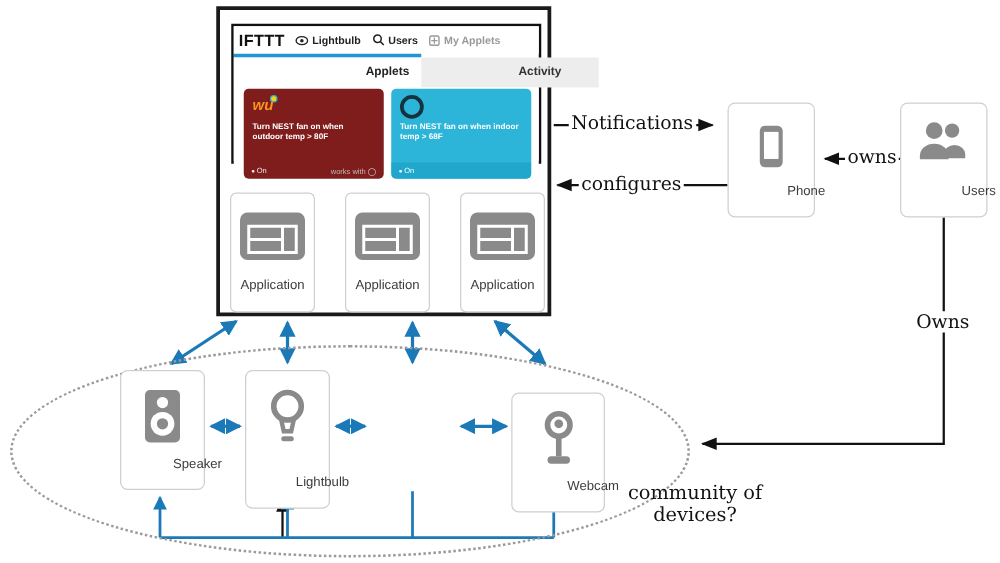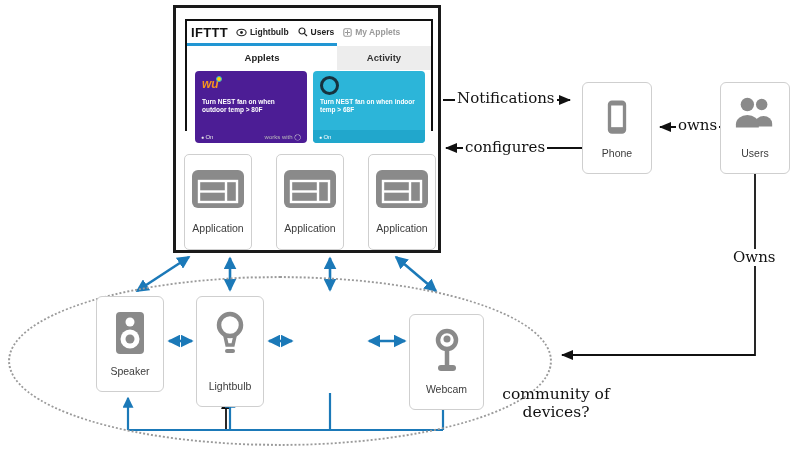--- a/index.html
+++ b/index.html
@@ -13,47 +13,47 @@
 
   
   .app{position:absolute;left:9px;top:11px;width:248px;height:112px;
        border:2px solid #101010;background:#fff;box-sizing:border-box;z-index:3;}
   .nav{display:flex;align-items:center;height:22px;padding:0 4px;background:#fff;}
   .logo{font-size:13px;font-weight:900;color:#111;letter-spacing:.3px;margin-right:8px;}
   .nav-item{display:flex;align-items:center;gap:3px;margin-right:9px;font-size:8.5px;font-weight:bold;color:#222;}
   .nav-item.muted{color:#999;}
   .tabs{position:relative;height:27px;}
   .tab-indicator{position:absolute;left:0;top:0;width:150px;height:3px;background:#2196d3;}
-  .tab{position:absolute;top:3px;height:24px;line-height:24px;font-size:9.5px;font-weight:bold;color:#222;text-align:center;}
+  .tab{position:absolute;top:3px;height:24px;line-height:24px;font-size:9.5px;font-weight:bold;color:#222;text-align:center;padding-left:48px;}
   .tab.applets{left:0;width:150px;background:#fff;}
   .tab.activity{left:150px;width:94px;background:#ededed;color:#333;}
   .content{position:relative;height:83px;background:#fff;}
   .applet{position:absolute;top:1px;height:72px;border-radius:4px;overflow:hidden;}
-  .applet.dark{left:8px;width:112px;background:#4c1d95;}
+  .applet.dark{left:8px;width:112px;background:#7f1d1d;}
   .applet.cyan{left:126px;width:112px;background:#2cb5d9;}
   .applet .title{position:absolute;left:7px;top:27px;right:6px;color:#fff;
                  font-size:6.5px;font-weight:bold;line-height:1.25;}
   .wu{position:absolute;left:7px;top:6px;font-size:12px;font-weight:900;color:#f7941d;font-style:italic;}
   .wu .dot{position:absolute;right:-3px;top:-1px;width:4px;height:4px;border-radius:50%;background:#ffd100;border:1px solid #2cb5d9;}
   .ring{position:absolute;left:7px;top:5px;width:13px;height:13px;border:3px solid #16323f;border-radius:50%;}
   .applet-footer{position:absolute;left:0;right:0;bottom:0;height:13px;display:flex;
                  align-items:center;justify-content:space-between;padding:0 6px;color:#e8e8e8;font-size:6px;}
   .applet.cyan .applet-footer{background:#21a7cc;color:#fff;}
   .onlabel::before{content:"● ";font-size:5px;}
   .works{color:#bbb;}
   .works::after{content:" ◯";font-size:6px;color:#ddd;}
 
   
   .app-card{position:absolute;width:68px;height:96px;top:146px;background:#fff;
             border:1px solid #cfcfcf;border-radius:5px;box-sizing:border-box;z-index:1;}
   .app-card .lbl{position:absolute;bottom:15px;width:100%;text-align:center;font-size:10.5px;color:#3c3c3c;}
   .app-card svg{position:absolute;left:50%;top:14px;transform:translateX(-50%);}
 
   
-  .ent{position:absolute;background:#fff;border:1px solid #cfcfcf;border-radius:6px;box-sizing:border-box;}
+  .ent{position:absolute;background:#fff;border:1px solid #cfcfcf;border-radius:6px;box-sizing:border-box;padding-left:28px;}
   .ent .lbl{position:absolute;bottom:14px;width:100%;text-align:center;font-size:10.5px;color:#3c3c3c;}
   .ent svg{position:absolute;left:50%;top:12px;transform:translateX(-50%);}
   .phone-card{left:582px;top:82px;width:70px;height:92px;}
   .users-card{left:720px;top:82px;width:70px;height:92px;}
   .dev-speaker{left:96px;top:296px;width:68px;height:96px;}
   .dev-lightbulb{left:196px;top:296px;width:68px;height:111px;}
   .dev-record{left:296px;top:296px;width:68px;height:96px;}
   .dev-webcam{left:409px;top:296px;width:75px;height:96px;margin-top:18px;}
 
   

